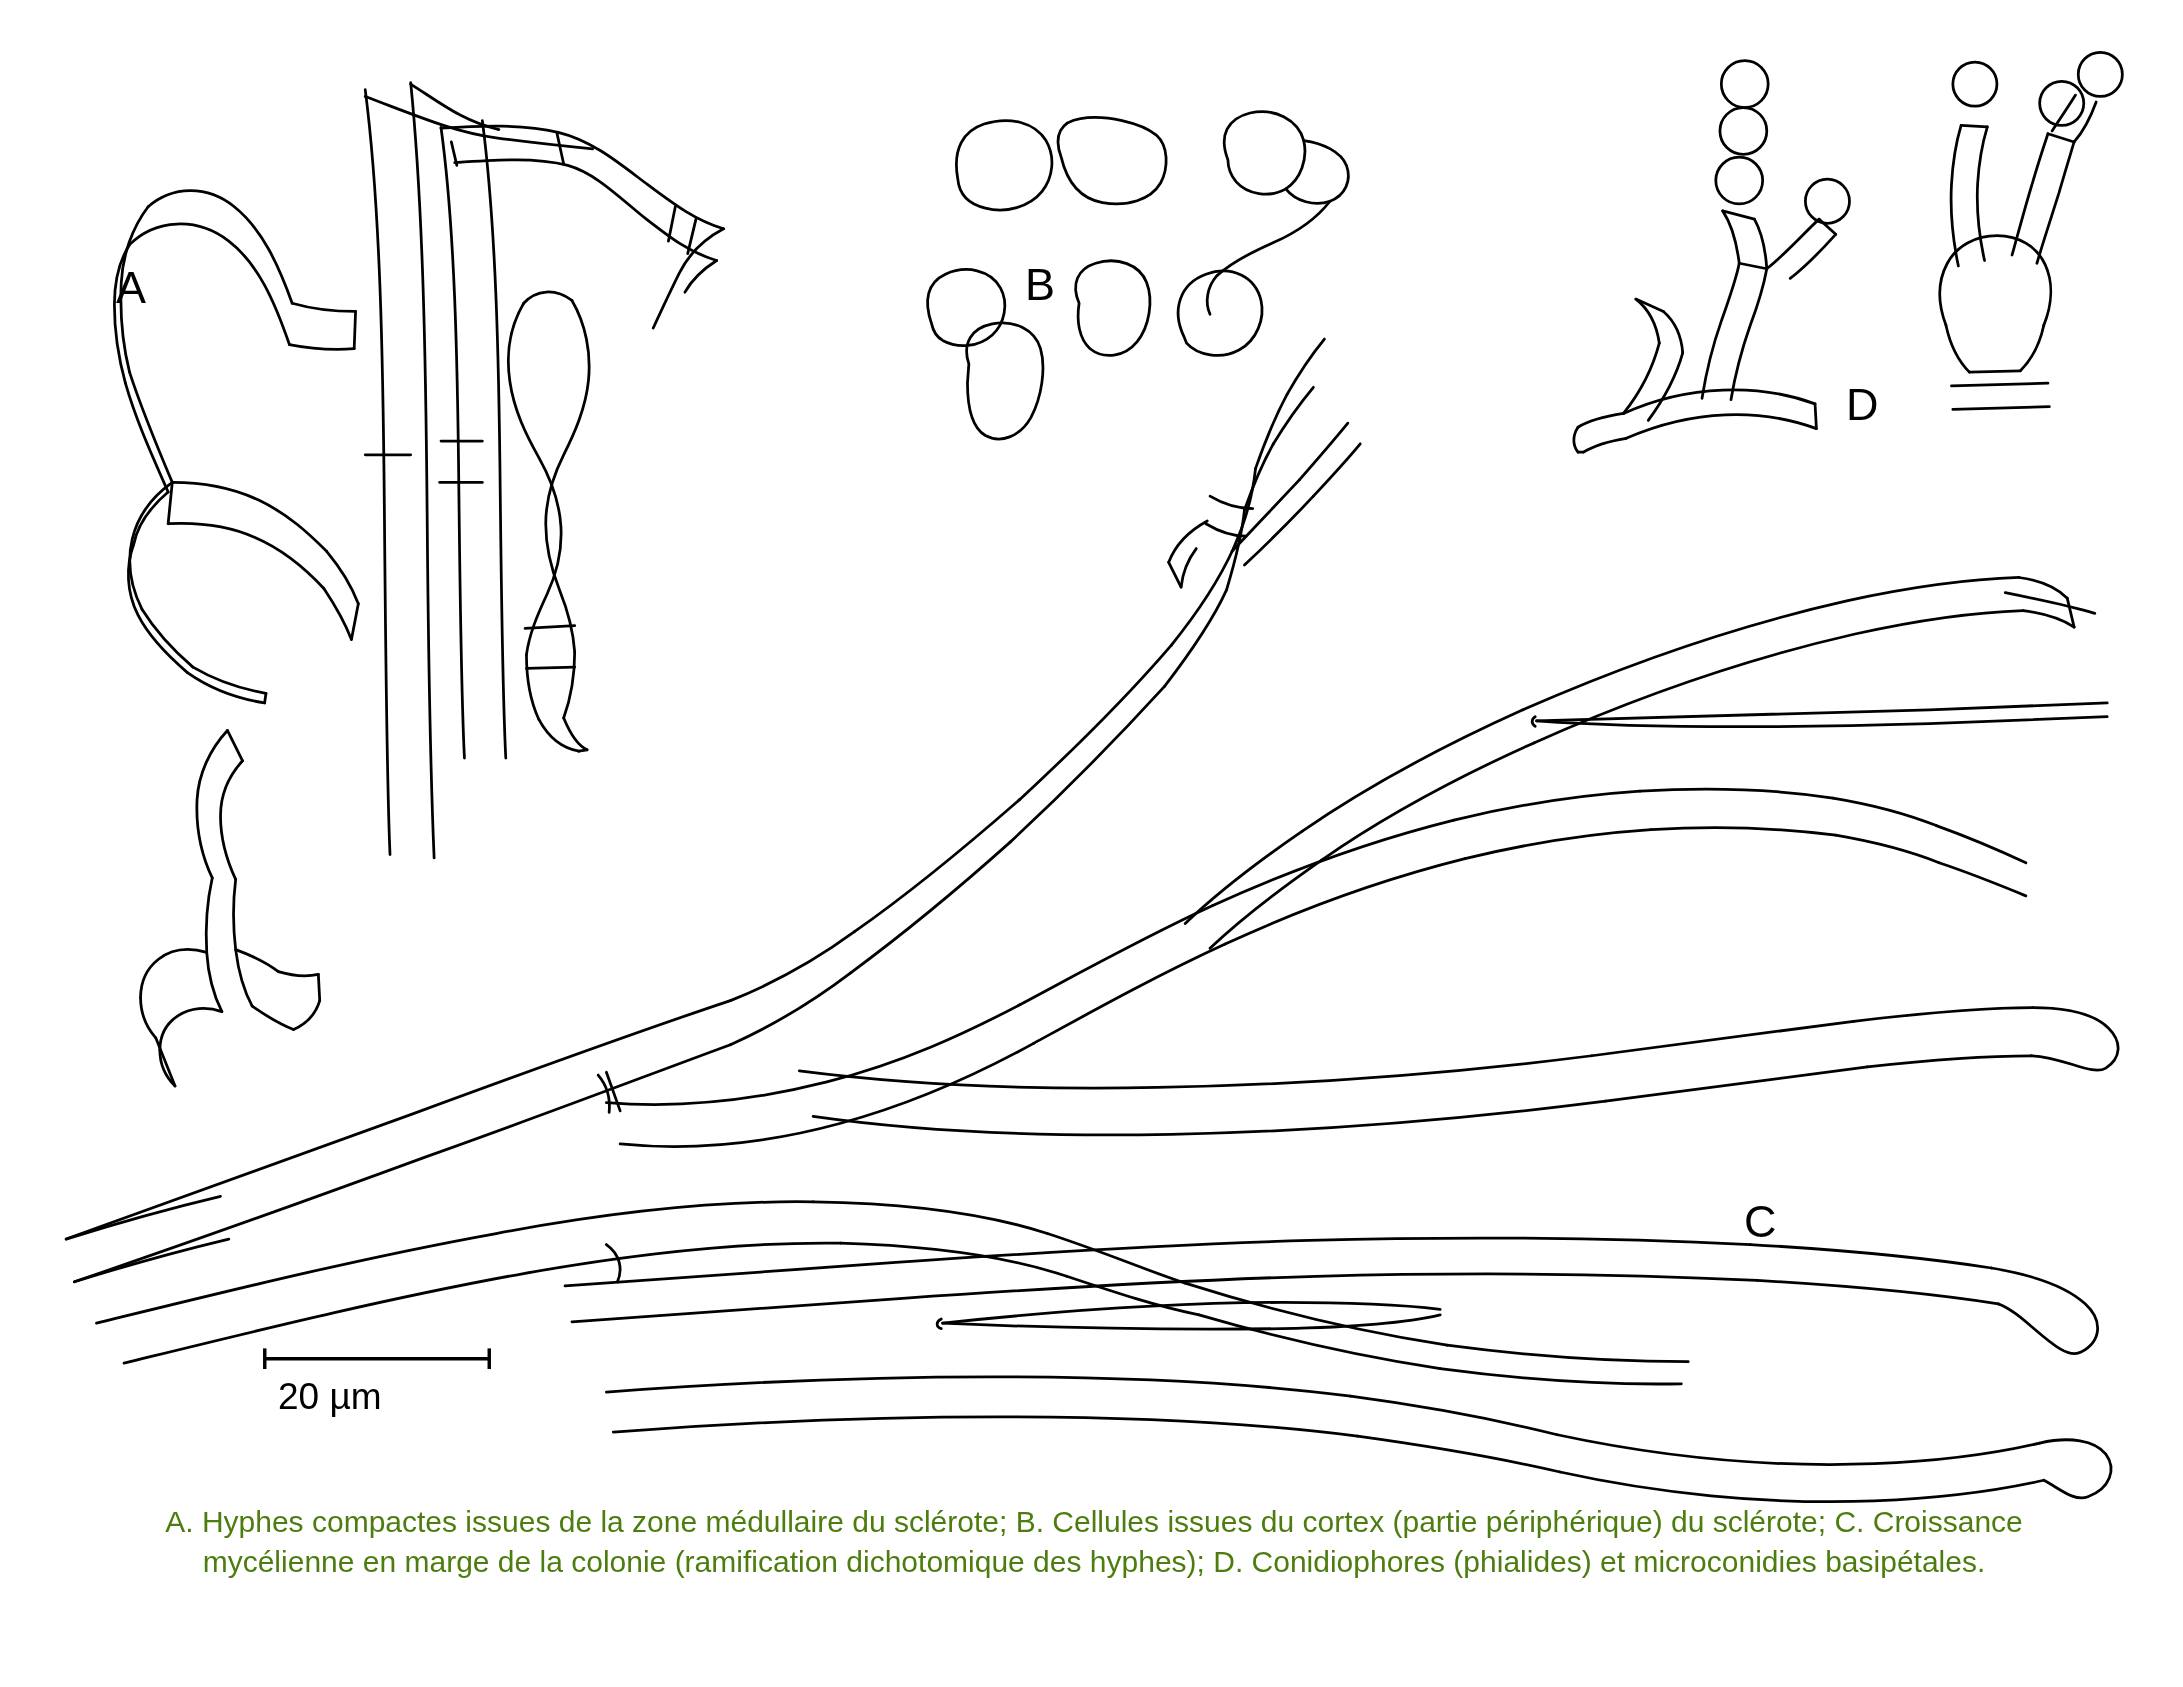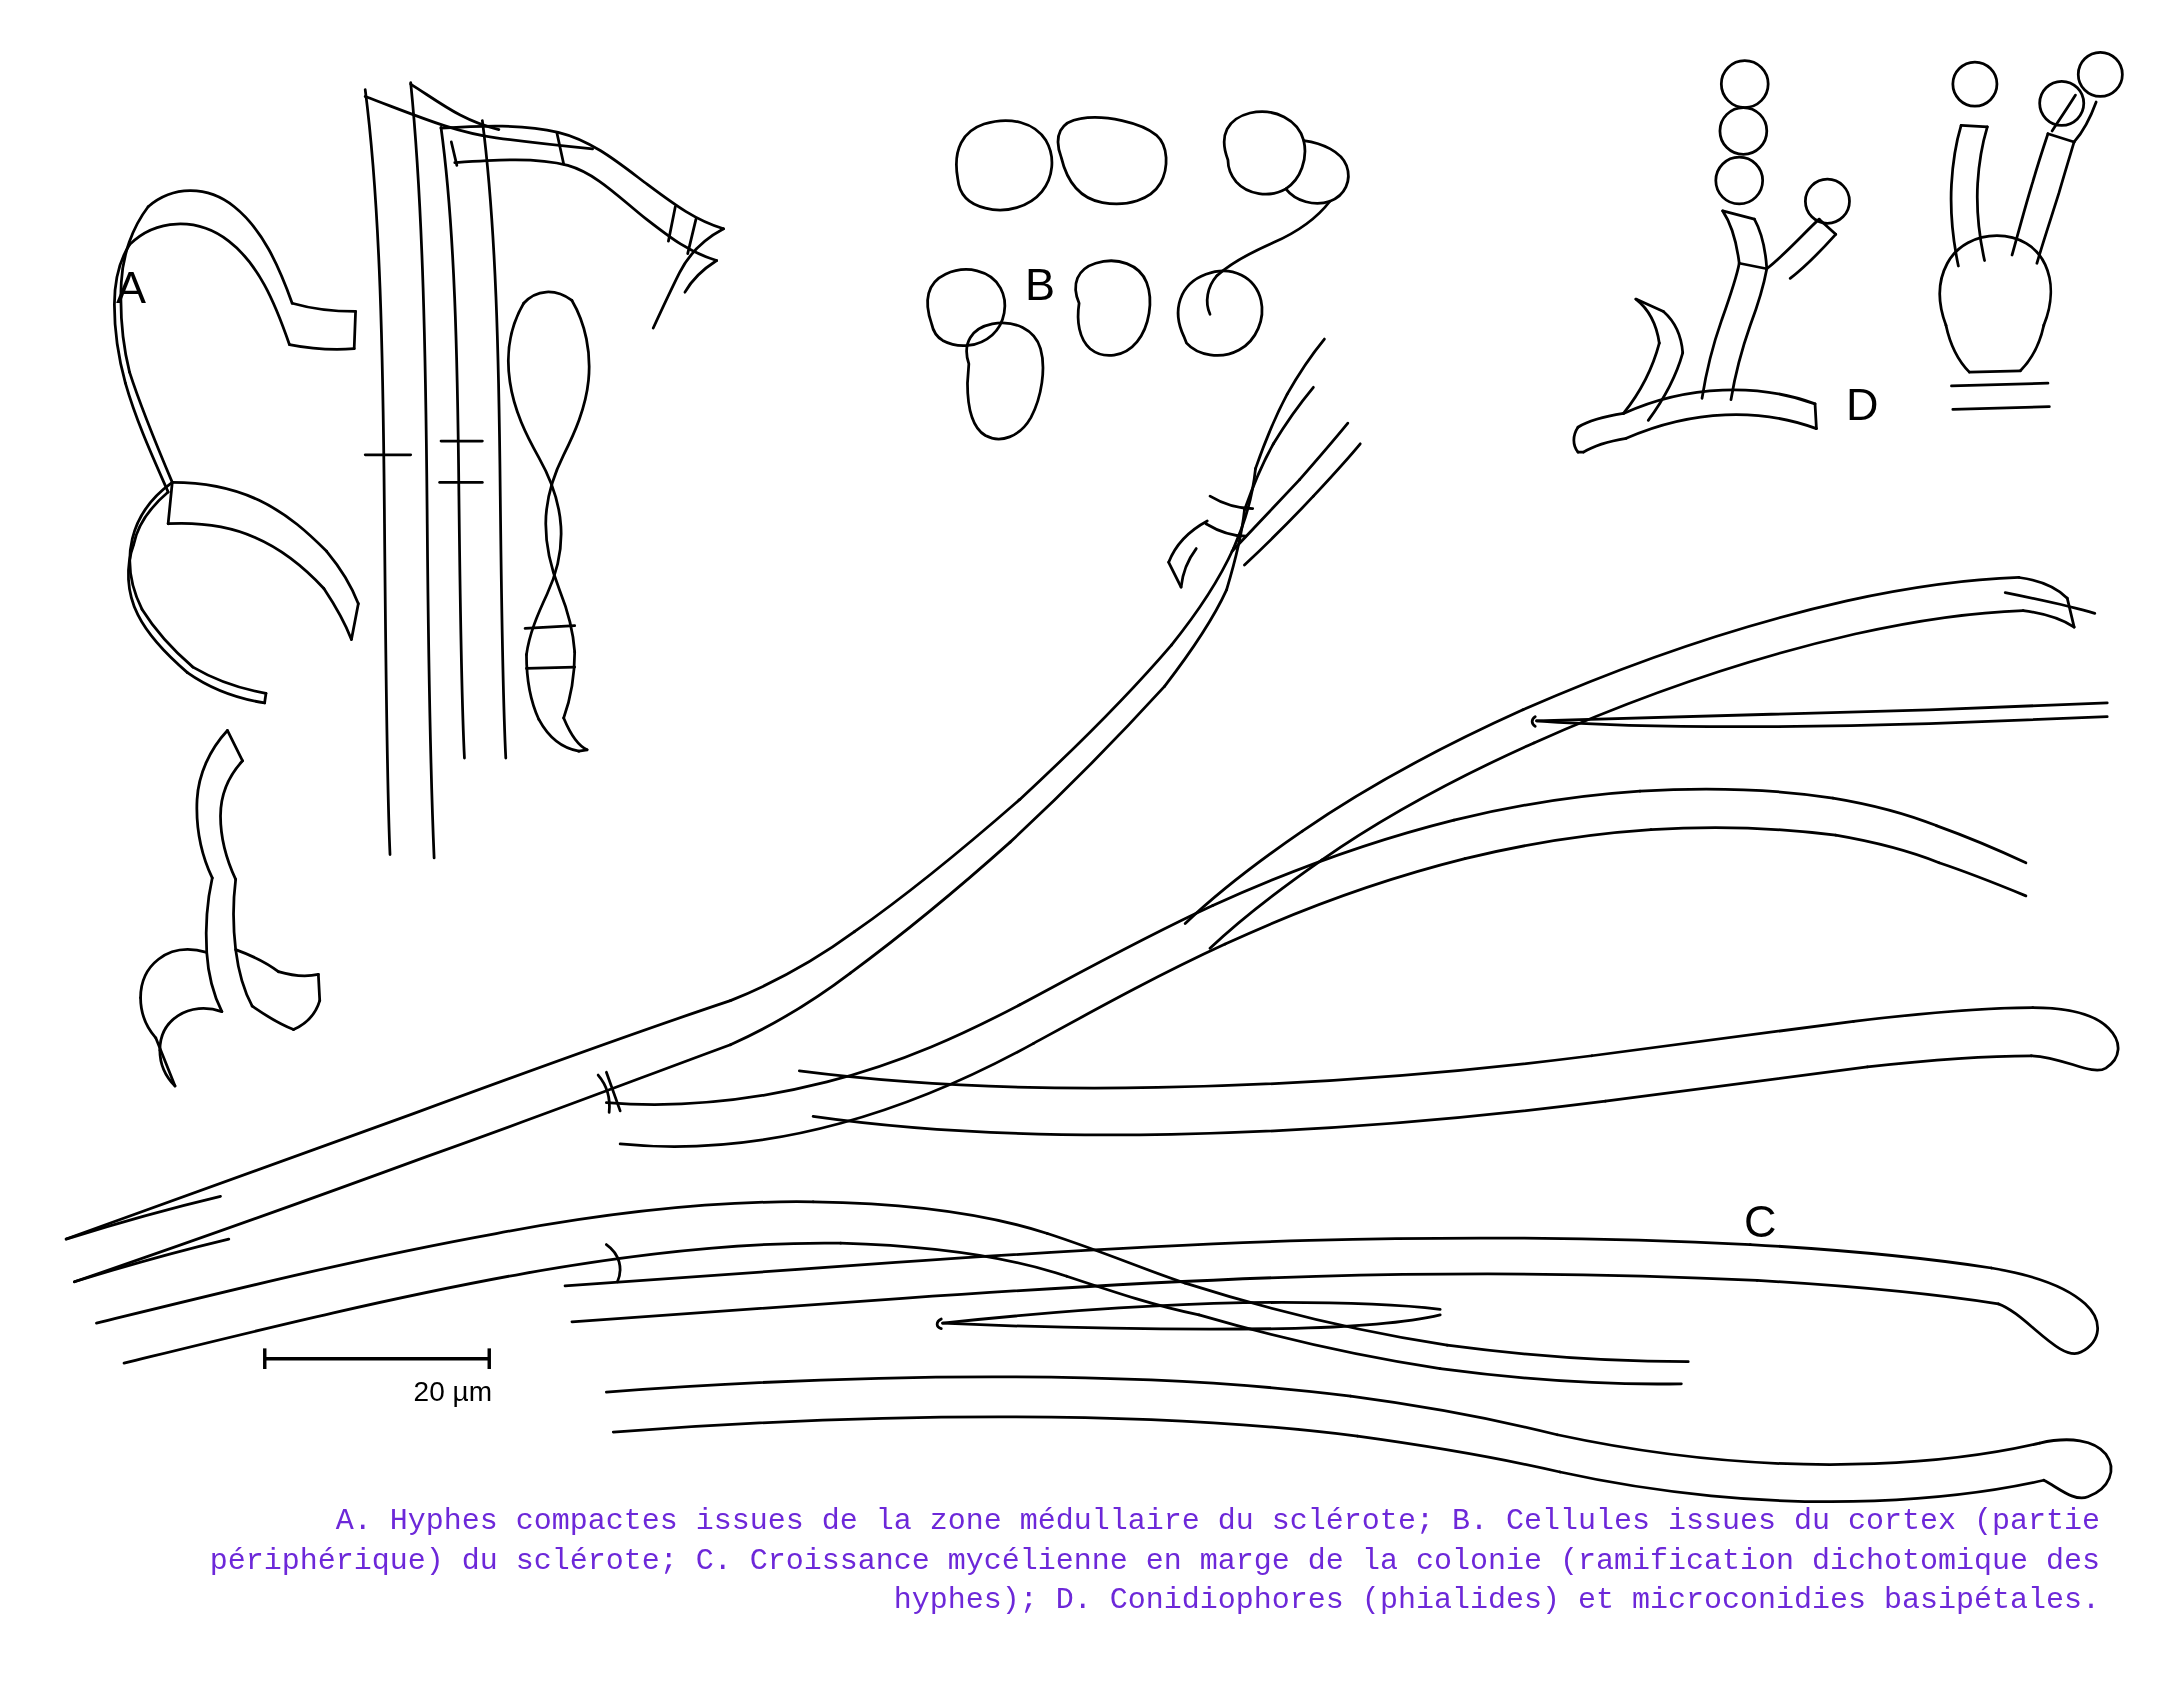--- a/index.html
+++ b/index.html
@@ -53,40 +53,40 @@
   }
   #scalebar-line {
     position: absolute;
     left: 0;
     top: 0;
     width: 230px;
     height: 23.4px;
   }
   #scalebar-text {
     position: absolute;
-    left: 0;
+    left: 16px;
     top: 29px;
     width: 230px;
-    text-align: right;
+    text-align: left;
     font-family: "Liberation Sans", sans-serif;
-    font-size: 28px;
+    font-size: 37px;
     color: #000000;
     white-space: nowrap;
   }
 
   #caption {
     position: absolute;
     left: 88px;
     top: 1502px;
     width: 2012px;
-    font-family: Liberation Mono, monospace;
+    font-family: Liberation Sans, sans-serif;
     font-size: 30px;
     line-height: 1.32;
-    color: #6d28d9;
-    text-align: right;
+    color: #4d7c0f;
+    text-align: center;
   }
   #caption span { display: inline; }
 </style>
 </head>
 <body>
 
 <div id="figure-root">
 
   <svg id="plate-svg" viewBox="0 0 3168 2448" preserveAspectRatio="none">
     <g fill="none" stroke="#000000" stroke-width="4" stroke-linecap="round" stroke-linejoin="round">

